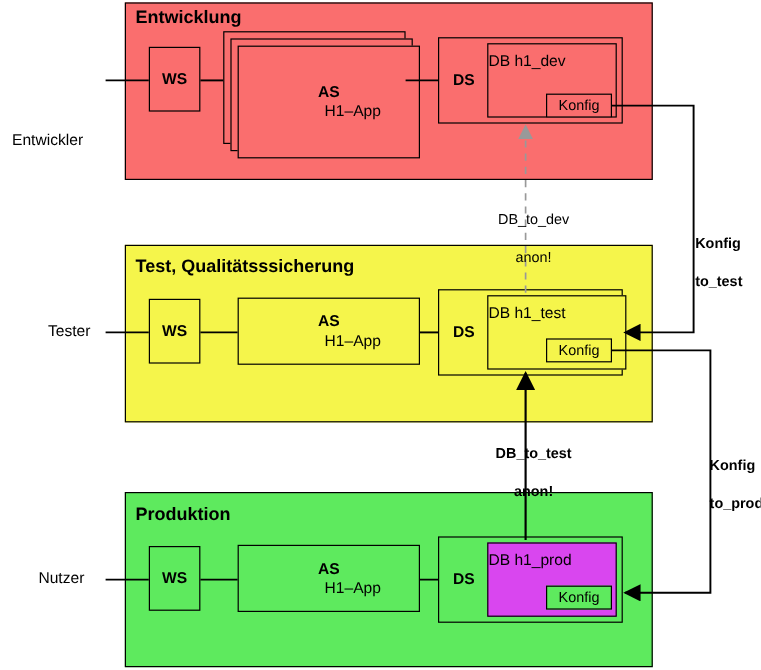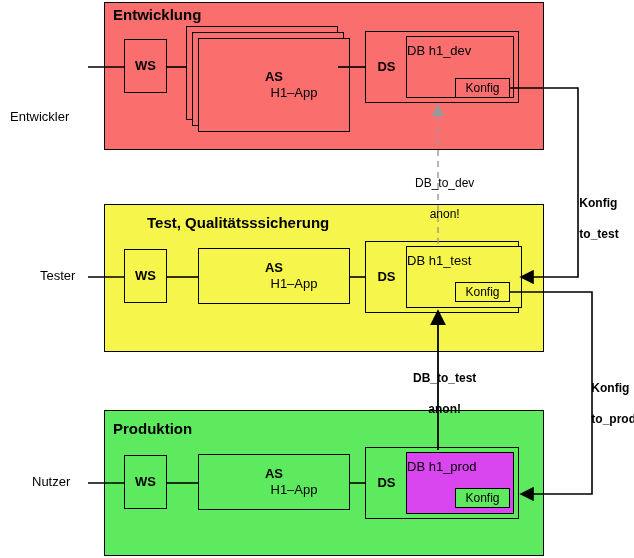--- a/index.html
+++ b/index.html
@@ -120,21 +120,21 @@
   <div class="box" style="left:406px; top:36px; width:108px; height:62px; background:#fa6e6e;">
     <span class="db-title">DB h1_dev</span>
   </div>
   <div class="konfig" style="left:455px; top:78px; width:55px; height:20px; background:#fa6e6e;">
     <span>Konfig</span>
   </div>
 
   <div class="actor" style="left:10px; top:62px;margin-top:47px;">Entwickler</div>
 
   <div class="band" style="left:104px; top:204px; width:440px; height:148px; background:#f5f54b;"></div>
-  <div class="band-title" style="left:113px; top:214px;margin-left:34px;">Test, Qualitätsssicherung</div>
+  <div class="band-title" style="left:113px; top:214px;">Test, Qualitätsssicherung</div>
 
   <div class="box" style="left:124px; top:249px; width:43px; height:54px; background:#f5f54b;">
     <span class="box-label">WS</span>
   </div>
 
   <div class="box" style="left:198px; top:248px; width:152px; height:56px; background:#f5f54b;">
     <span class="box-label">AS</span>
     <span class="box-sub">H1–App</span>
   </div>
 

